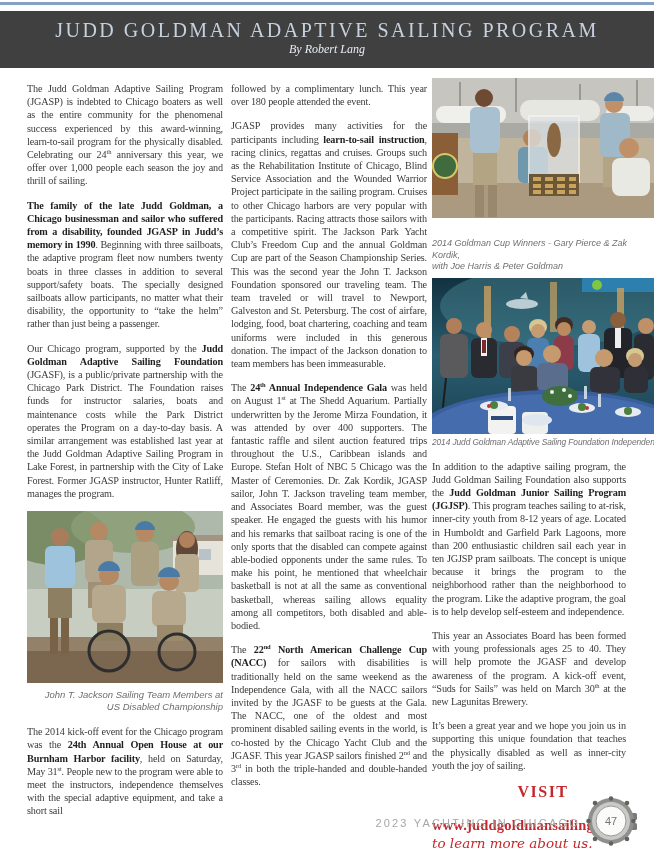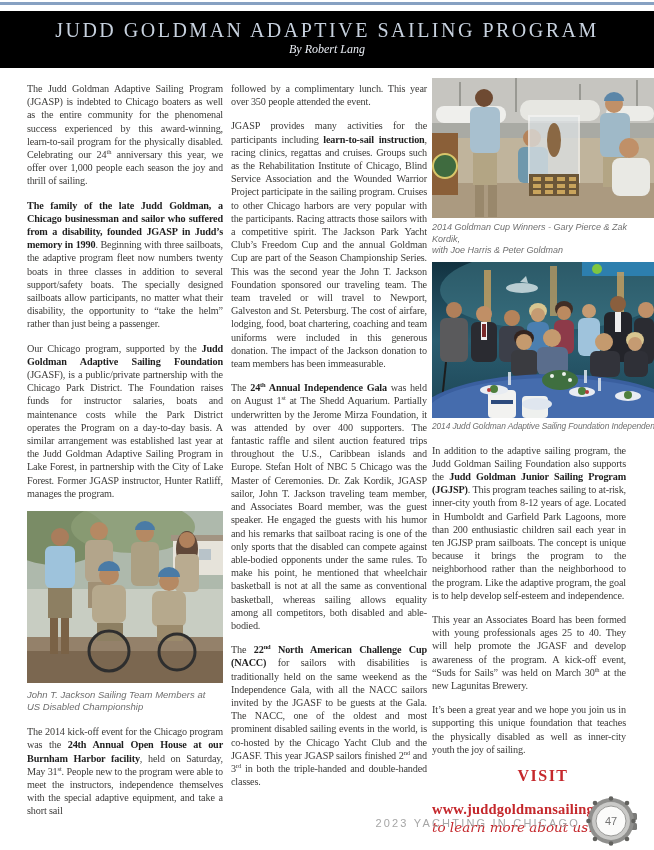--- a/index.html
+++ b/index.html
@@ -1,21 +1,21 @@
 <!DOCTYPE html>
 <html><head>
 <meta charset="utf-8">
 <style>
   html,body { margin:0; padding:0; background:#ffffff; }
   .page { position:relative; width:654px; height:850px; background:#ffffff; overflow:hidden;
           font-family:"Liberation Serif", serif; }
 
   .top-rule { position:absolute; top:2px; left:0; width:654px; height:3px; background:#87a1c2; }
 
-  .masthead { position:absolute; top:11px; left:0; width:654px; height:57px; background:#000000;
+  .masthead { position:absolute; top:11px; left:0; width:654px; height:57px; background:#404040;
               text-align:center; }
   .masthead h1 { margin:8px 0 0; font-size:20px; font-weight:normal; letter-spacing:2.5px;
                  color:#c7d1de; font-family:"Liberation Serif", serif; }
   .byline { font-style:italic; font-size:12px; color:#e9edf4; margin-top:0px;
             font-family:Liberation Serif, serif; }
 
   .col { position:absolute; top:82px; }
   .col1 { left:27px;  width:196px; }
   .col2 { left:231px; width:196px; }
   .col3 { left:432px; width:222px; top:78px; }
@@ -23,22 +23,22 @@
            text-align:justify; color:#3b3a38; }
   .col3 p { width:194px; }
   .b { font-weight:bold; color:#1f1f1f; }
   sup { font-size:6.5px; line-height:0; vertical-align:4px; }
 
   figure { margin:0; padding:0; }
   .photo svg { display:block; }
 
   .caption { font-family:"Liberation Sans", sans-serif; font-style:italic; color:#6f6f6f;
              white-space:pre-line; }
-  .caption-team { text-align:left; font-size:9.5px; line-height:12px; margin:6px 0 12px; }
-  .caption-cup  { font-size:9px; line-height:11.5px; margin:4px 0 5px; }
+  .caption-team { text-align:right; font-size:9.5px; line-height:12px; margin:6px 0 12px; }
+  .caption-cup  { font-size:9px; line-height:11.5px; margin:20px 0 5px; }
   .caption-gala { font-size:8.4px; line-height:11px; margin:3px 0 12px; white-space:nowrap;
                   overflow:hidden; letter-spacing:-0.1px; }
 
   .visit { margin-top:4px; color:#c5282c; }
   .visit-label { font-size:16px; font-weight:bold; letter-spacing:1.5px;text-align:center; }
   .visit-url { font-size:14.5px; font-weight:bold; margin-top:16px; letter-spacing:0.2px; }
   .visit-tagline { font-style:italic; font-size:13.5px; margin-top:1px;
                    font-family:"DejaVu Serif", serif; }
 
   .footer-mag { position:absolute; top:817px; left:0; width:580px; text-align:right;
@@ -101,21 +101,21 @@
         <circle cx="150" cy="141" r="18" fill="none" stroke="#2e2e2e" stroke-width="3"></circle>
       </svg>
     </figure>
     <figcaption class="caption caption-team">John T. Jackson Sailing Team Members at
 US Disabled Championship</figcaption>
 
     <p><span>The 2014 kick-off event for the Chicago program was the </span><span class="b">24th Annual Open House at our Burnham Harbor facility</span><span>, held on Saturday, May 31</span><sup>st</sup><span>. People new to the program were able to meet the instructors, independence themselves with the special adaptive equipment, and take a short sail</span></p>
   </section>
 
   <section class="col col2">
-    <p><span>followed by a complimentary lunch. This year over 350 people attended the event.</span></p>
+    <p><span>followed by a complimentary lunch. This year over 180 people attended the event.</span></p>
     <p><span>JGASP provides many activities for the participants including </span><span class="b">learn-to-sail instruction</span><span>, racing clinics, regattas and cruises. Groups such as the Rehabilitation Institute of Chicago, Blind Service Association and the Wounded Warrior Project participate in the sailing program. Cruises to other Chicago harbors are very popular with the participants. Racing attracts those sailors with a competitive spirit. The Jackson Park Yacht Club’s Freedom Cup and the annual Goldman Cup are part of the Season Championship Series. This was the second year the John T. Jackson Foundation sponsored our traveling team. The team traveled or will travel to Newport, Galveston and St. Petersburg. The cost of airfare, lodging, food, boat chartering, coaching and team uniforms were included in this generous donation. The impact of the Jackson donation to team members has been immeasurable.</span></p>
     <p><span>The </span><span class="b">24</span><sup class="b">th</sup><span class="b"> Annual Independence Gala</span><span> was held on August 1</span><sup>st</sup><span> at The Shedd Aquarium. Partially underwritten by the Jerome Mirza Foundation, it was attended by over 400 supporters. The fantastic raffle and silent auction featured trips throughout the U.S., Caribbean islands and Europe. Stefan Holt of NBC 5 Chicago was the Master of Ceremonies. Dr. Zak Kordik, JGASP sailor, John T. Jackson traveling team member, and Associates Board member, was the guest speaker. He engaged the guests with his humor and his remarks that sailboat racing is one of the only sports that the disabled can compete against able-bodied opponents under the same rules. To make his point, he mentioned that wheelchair basketball is not at all the same as conventional basketball, whereas sailing allows equality among all competitors, both disabled and able-bodied.</span></p>
     <p><span>The </span><span class="b">22</span><sup class="b">nd</sup><span class="b"> North American Challenge Cup (NACC)</span><span> for sailors with disabilities is traditionally held on the same weekend as the Independence Gala, with all the NACC sailors invited by the JGASF to be guests at the Gala. The NACC, one of the oldest and most prominent disabled sailing events in the world, is co-hosted by the Chicago Yacht Club and the JGASF. This year JGASP sailors finished 2</span><sup>nd</sup><span> and 3</span><sup>rd</sup><span> in both the triple-handed and double-handed classes.</span></p>
   </section>
 
   <section class="col col3">
 
     <figure class="photo">
       <svg width="222" height="140" viewBox="0 0 222 140">
         <rect width="222" height="140" fill="#c6c5c0"></rect>

